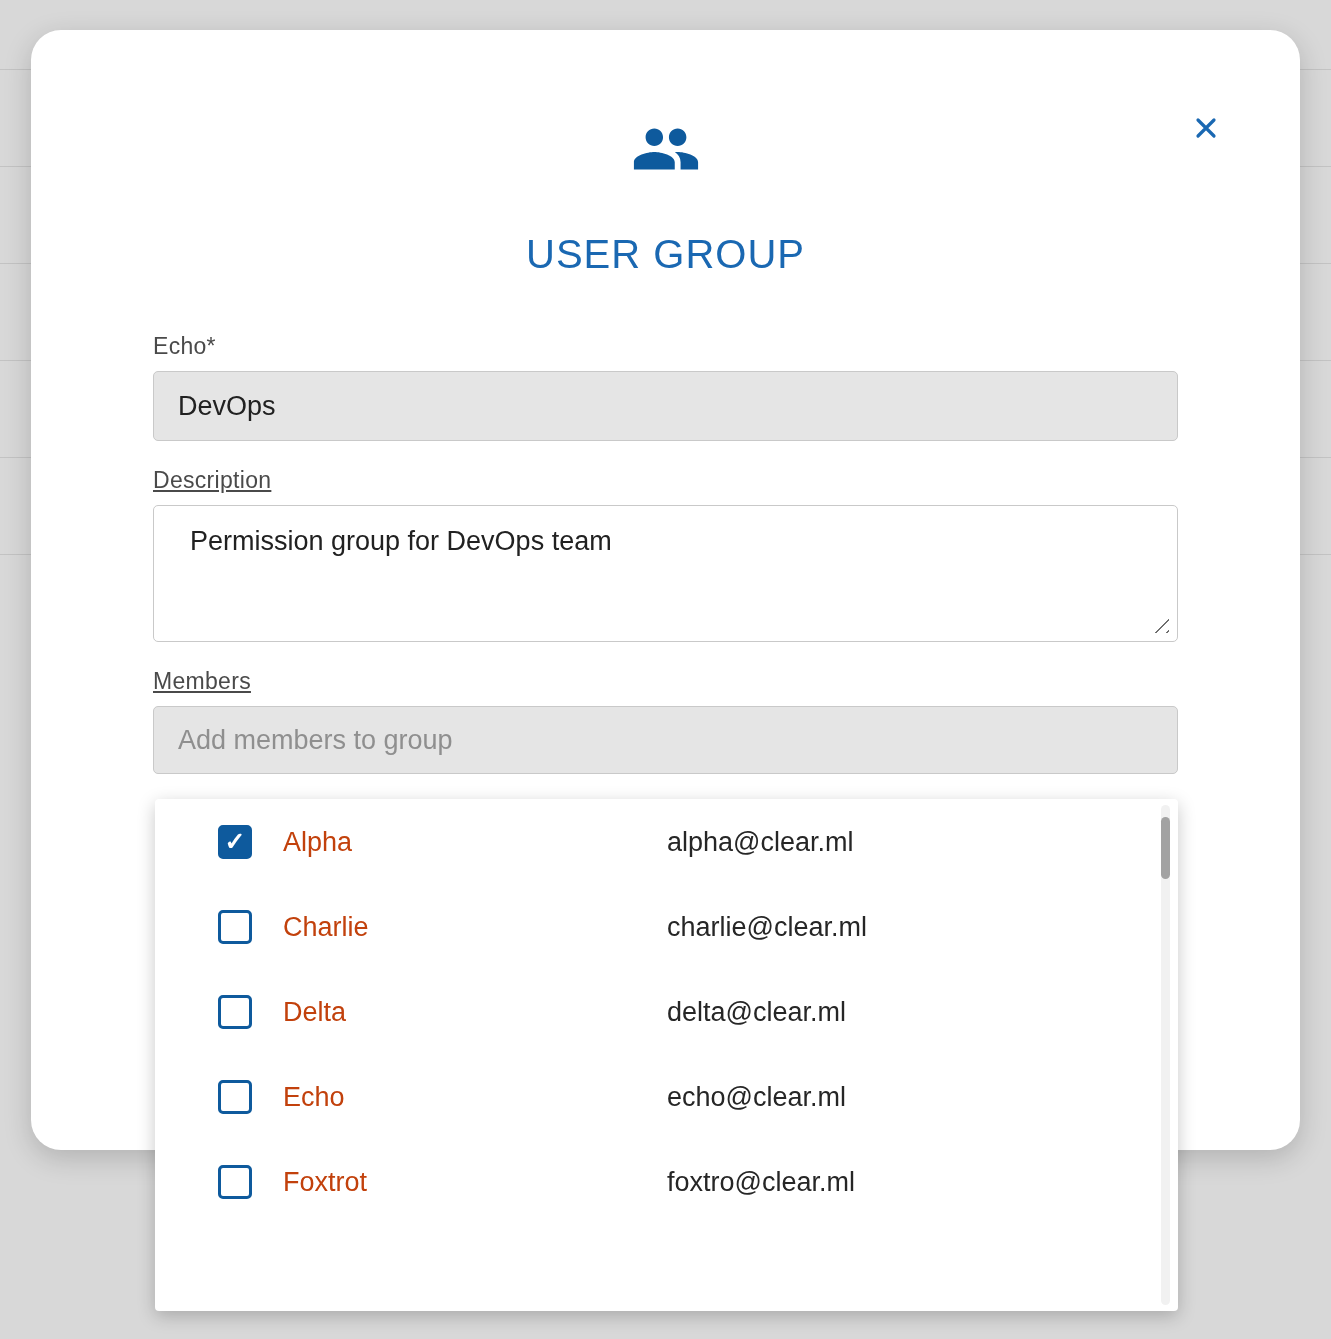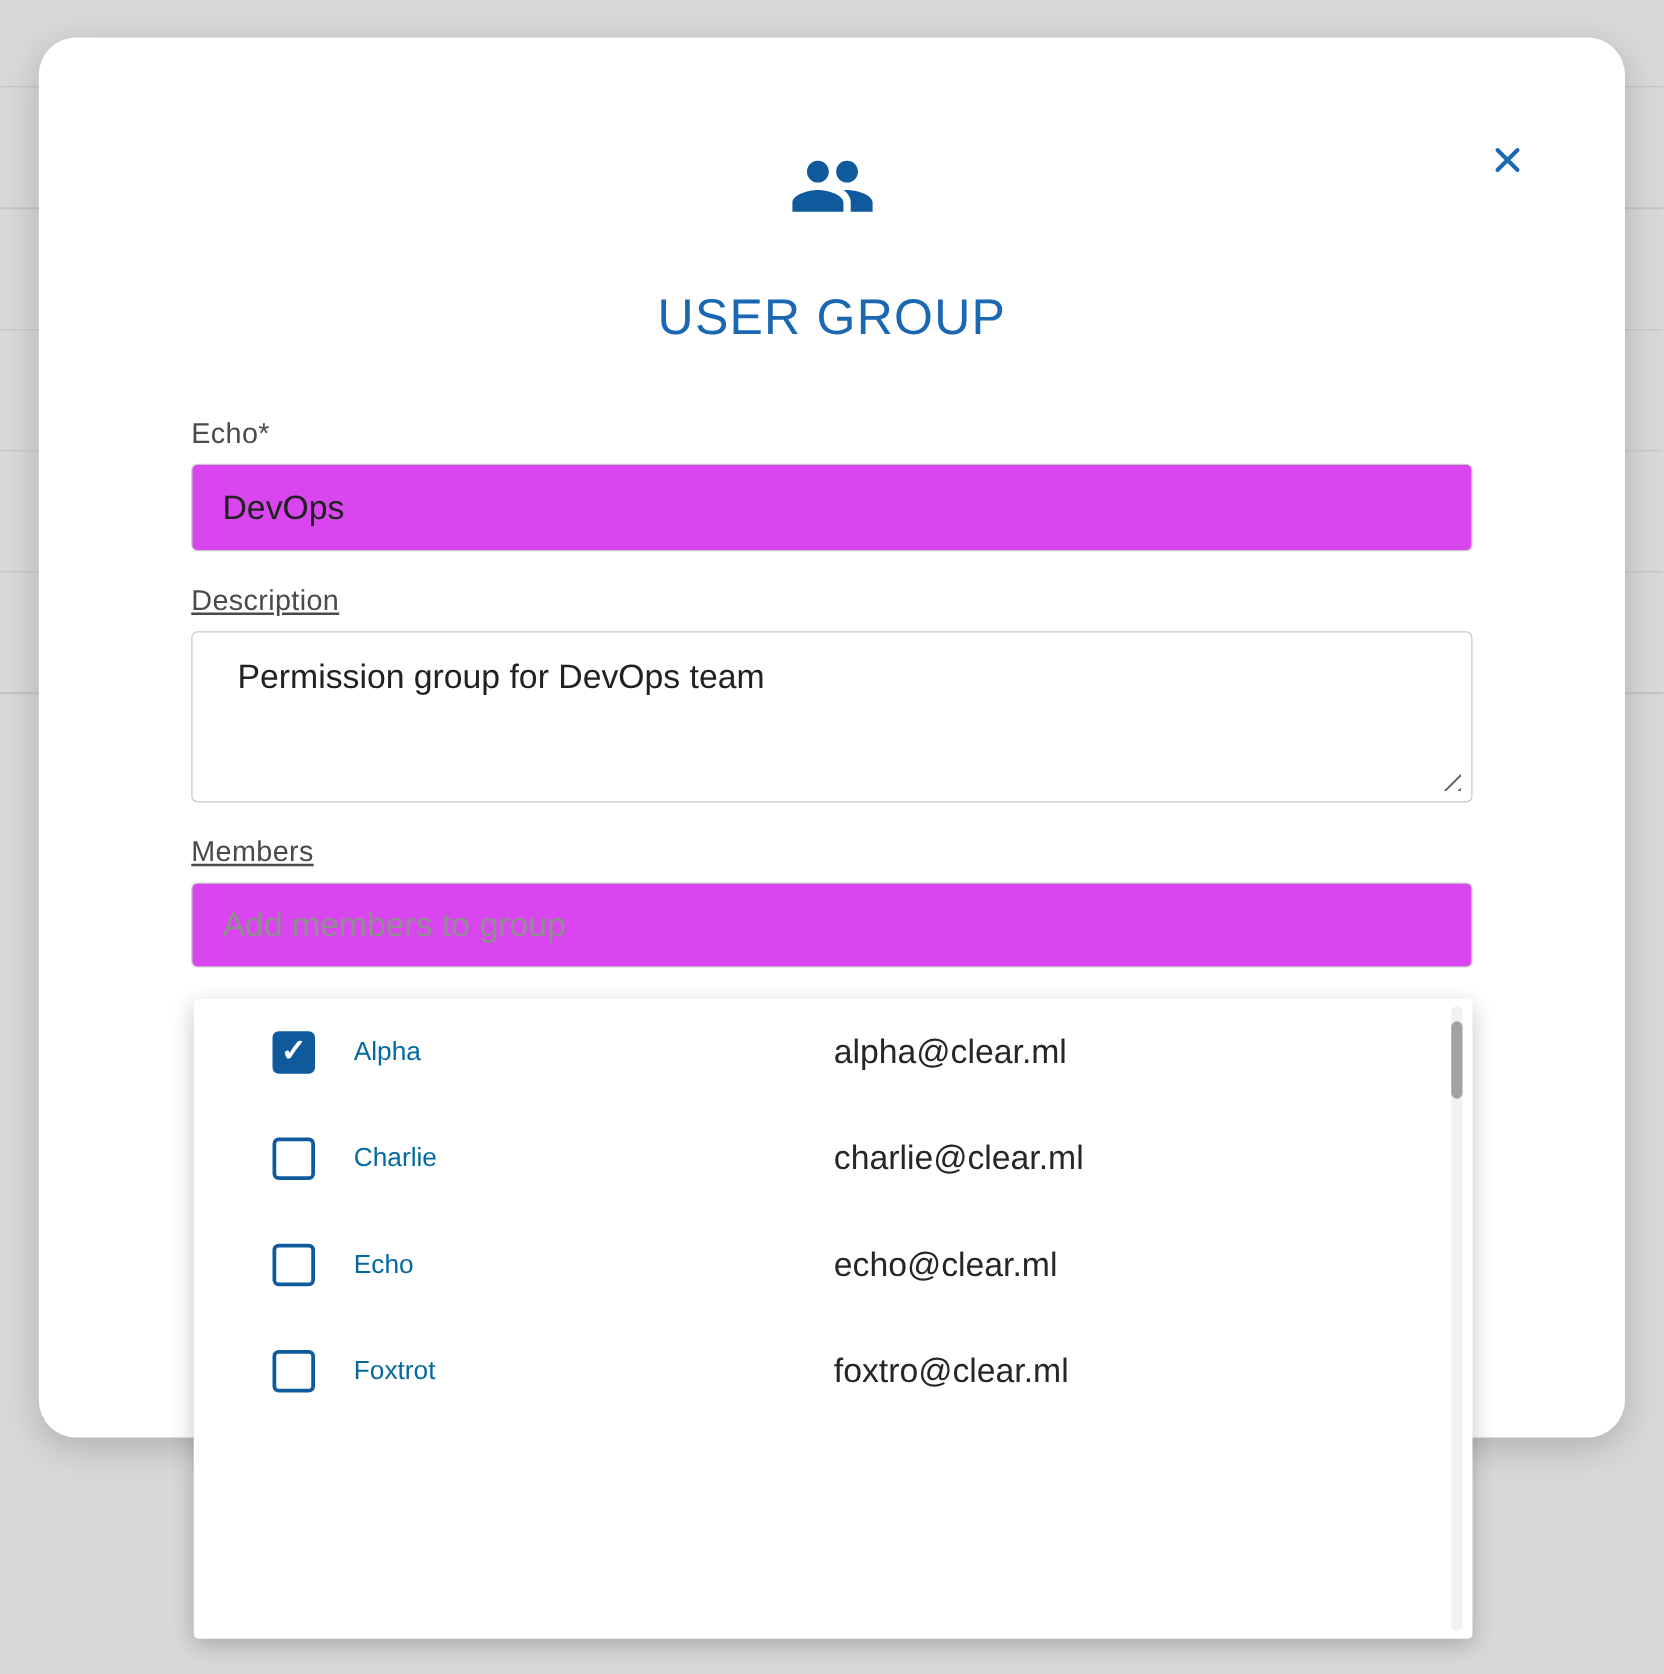--- a/index.html
+++ b/index.html
@@ -28,21 +28,21 @@
     font-size:40px; font-weight:400; letter-spacing:1px;
   }
   .field-label {
     display:block; margin-top:56px; margin-bottom:11px;
     font-size:23px; color:#4a4a4a; letter-spacing:0.3px;
   }
   .field-label.tight { margin-top:26px;text-decoration:underline; }
   .text-input {
     width:100%; height:70px; border:1px solid #c9c9c9; border-radius:5px;
     font-family:"Liberation Sans", sans-serif; font-size:27px; color:#212121;
-    padding:1px 24px; background:#d946ef; outline:none;
+    padding:1px 24px; background:#e5e5e5; outline:none;
   }
   .text-input::placeholder { color:#8f8f8f; }
   .textarea-wrap { position:relative; }
   .desc-textarea {
     width:100%; height:137px; border:1px solid #c9c9c9; border-radius:5px;
     font-family:"Liberation Sans", sans-serif; font-size:27px; color:#212121;
     padding:20px 36px; resize:none; outline:none; display:block;
   }
   .resize-handle {
     position:absolute; right:9px; bottom:9px; width:15px; height:15px;
@@ -62,21 +62,21 @@
     position:absolute; left:63px; top:50%; transform:translateY(-50%);
     width:34px; height:34px; border:3px solid #0e5a9d; border-radius:5px;
     display:flex; align-items:center; justify-content:center; background:#fff;
   }
   .checkbox.checked { background:#0e5a9d; }
   .checkbox.checked::after {
     content:"\2713"; color:#fff; font-size:25px; font-weight:700; line-height:1;
   }
   .member-name {
     position:absolute; left:128px; top:50%; transform:translateY(-50%);
-    font-size:21px; color:#0369a1;
+    font-size:27px; color:#c2410c;
   }
   .member-email {
     position:absolute; left:512px; top:50%; transform:translateY(-50%);
     font-size:27px; color:#262626;
   }
   .scroll-track {
     position:absolute; right:8px; top:6px; bottom:6px; width:9px;
     background:#f1f1f1; border-radius:5px;
   }
   .scroll-thumb {
@@ -128,20 +128,25 @@
       <span class="member-name">Alpha</span>
       <span class="member-email">alpha@clear.ml</span>
     </div>
         <div class="member-row">
       <span class="checkbox"></span>
       <span class="member-name">Charlie</span>
       <span class="member-email">charlie@clear.ml</span>
     </div>
         <div class="member-row">
       <span class="checkbox"></span>
+      <span class="member-name">Delta</span>
+      <span class="member-email">delta@clear.ml</span>
+    </div>
+        <div class="member-row">
+      <span class="checkbox"></span>
       <span class="member-name">Echo</span>
       <span class="member-email">echo@clear.ml</span>
     </div>
         <div class="member-row">
       <span class="checkbox"></span>
       <span class="member-name">Foxtrot</span>
       <span class="member-email">foxtro@clear.ml</span>
     </div>
       </div>
     <div class="scroll-track">

